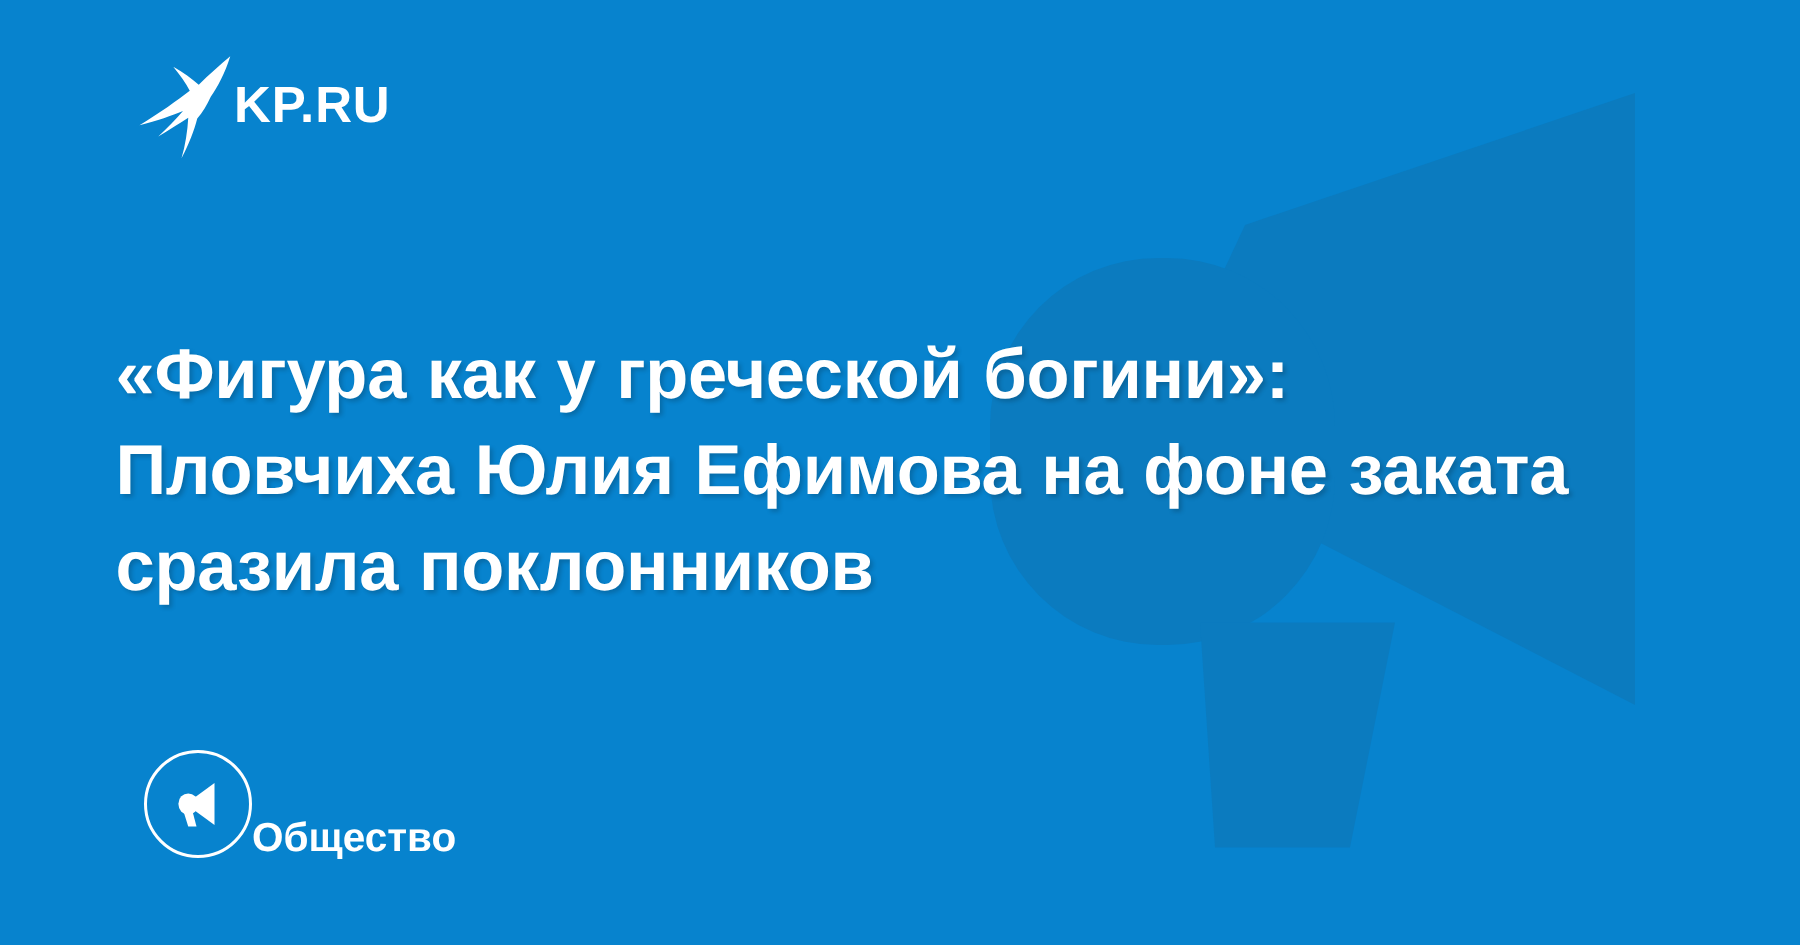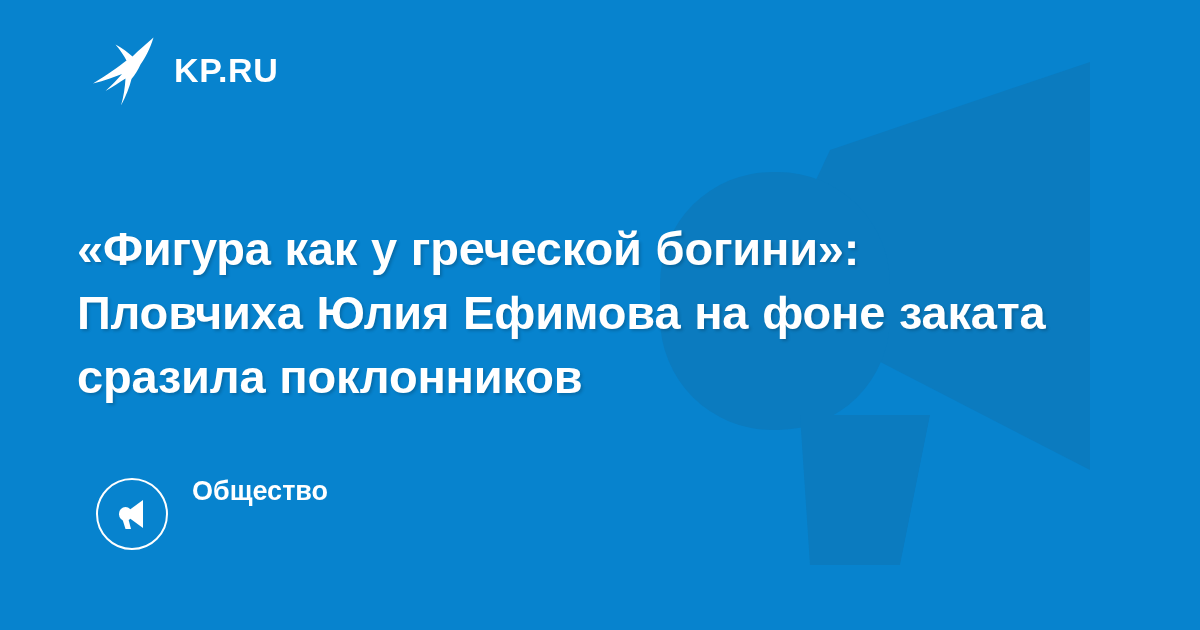--- a/index.html
+++ b/index.html
@@ -29,21 +29,20 @@
     height: 630px;
   }
 
   
   .header {
     position: absolute;
     left: 90px;
     top: 34px;
     display: flex;
     align-items: center;
-    gap: 18px;
     z-index: 3;
   }
   .brand-bird {
     width: 66px;
     height: 72px;
     display: block;
   }
   .brand-text {
     color: #ffffff;
     font-size: 34px;
@@ -66,24 +65,23 @@
     line-height: 64px;
     letter-spacing: -0.2px;
     text-shadow: 2px 2px 3px rgba(0,0,0,0.18);
     word-spacing: 1px;
   }
 
   
   .category {
     position: absolute;
     left: 96px;
-    top: 478px;
+    top: 500px;
     display: flex;
-    align-items: flex-start;
-    gap: 24px;
+    align-items: flex-end;
     z-index: 3;
   }
   .cat-circle {
     width: 72px;
     height: 72px;
     border: 2px solid #ffffff;
     border-radius: 50%;
     display: flex;
     align-items: center;
     justify-content: center;

